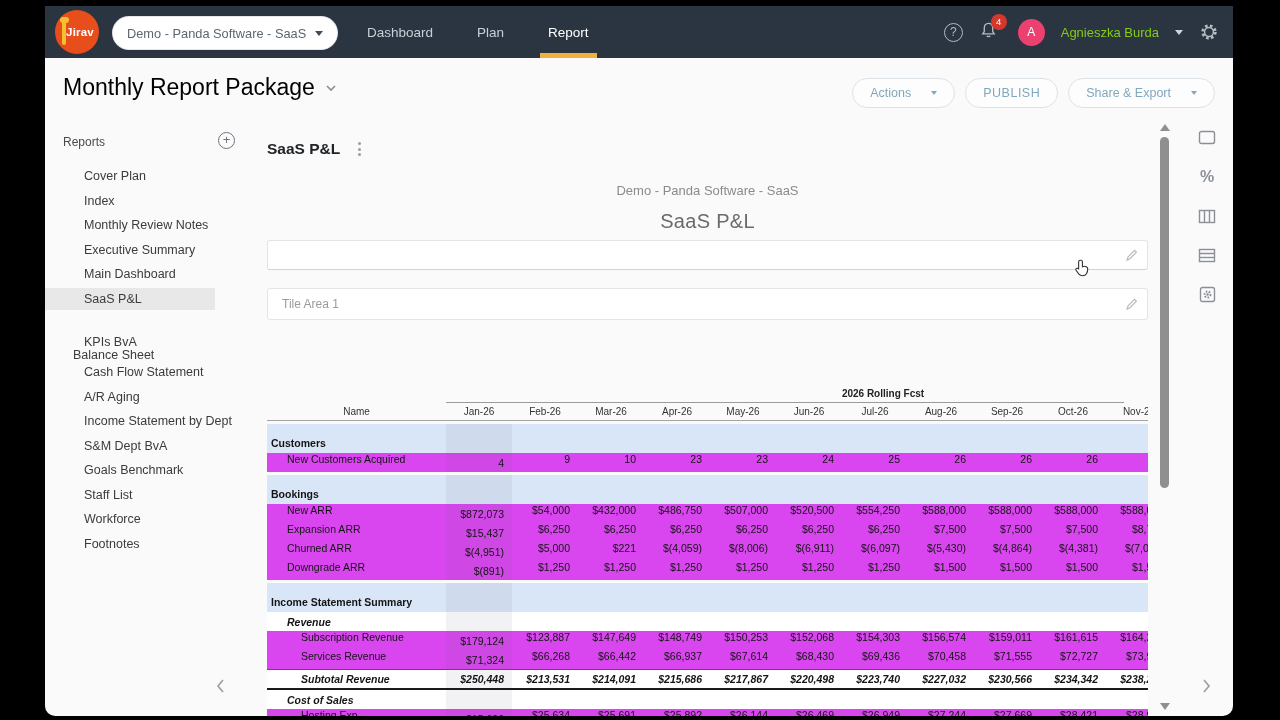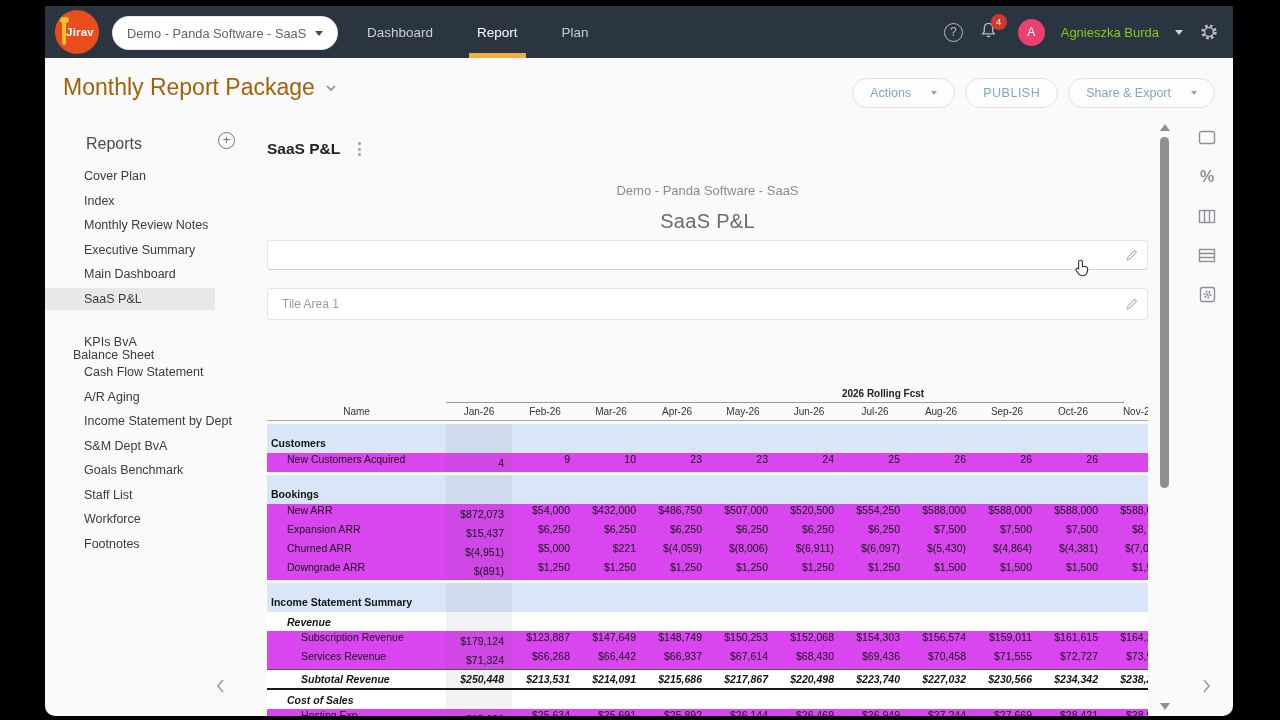--- a/index.html
+++ b/index.html
@@ -33,31 +33,31 @@
   .bell-wrap { position:relative; cursor:pointer; margin-right:4px; }
   .badge { position:absolute; top:-7px; right:-9px; min-width:16px; height:16px; background:#d3382c;
     border-radius:50%; color:#fff; font-size:9.5px; display:flex; align-items:center; justify-content:center; }
   .avatar { width:27px; height:27px; border-radius:50%; background:#ec4071; color:#fff; font-size:12px;
     display:flex; align-items:center; justify-content:center; cursor:pointer; }
   .username { color:#84cc16; font-size:13px; cursor:pointer; }
   .nav-right .caret { border-top-color:#cfd4da; cursor:pointer; }
 
   
   .page-header { position:absolute; left:0; top:52px; width:100%; height:62px; }
-  .page-title { position:absolute; left:18px; top:16px; font-size:23px; color:#a16207; font-weight:normal;
+  .page-title { position:absolute; left:18px; top:16px; font-size:23px; color:#000000; font-weight:normal;
     display:flex; align-items:center; gap:10px; }
   .hdr-buttons { position:absolute; right:18px; top:20px; display:flex; gap:10px; }
   .pill-btn { height:30px; border:1px solid #dbe3e8; background:#fdfdfe; border-radius:16px; color:#7fa8bd;
     font-size:12.5px; padding:0 17px; display:flex; align-items:center; gap:20px; cursor:pointer;
     font-family:"Liberation Sans", sans-serif; }
   .pill-btn .caret { border-top-color:#7fa8bd; border-left-width:3.5px; border-right-width:3.5px; border-top-width:4.5px; }
 
   
   .sidebar { position:absolute; left:0; top:114px; width:212px; bottom:0; }
-  .sidebar-head { position:absolute; left:18px; top:15px; font-size:16px; color:#4a4a4a;margin-left:23px; }
+  .sidebar-head { position:absolute; left:18px; top:15px; font-size:12px; color:#4a4a4a; }
   .add-report { position:absolute; right:22px; top:12px; width:17px; height:17px; border:1.3px solid #6d737b;
     border-radius:50%; color:#6d737b; font-size:13px; line-height:14px; text-align:center; cursor:pointer; }
   .side-item { position:absolute; left:0; width:170px; height:22px; line-height:22px; padding-left:39px;
     font-size:12.5px; color:#3b3b3b; cursor:pointer; white-space:nowrap; }
   .side-item.selected { background:#e9e8e9; }
 
   
   .report-area { position:absolute; left:222px; top:114px; width:881px; bottom:0; }
   .report-title-row { position:absolute; left:0; top:20px; display:flex; align-items:center; gap:16px; }
   .report-title { font-size:15.5px; font-weight:bold; color:#202328; }
@@ -116,22 +116,22 @@
     <div class="logo">
       <i class="giraffe"></i>
       <span>Jirav</span>
     </div>
     <div class="company-pill">
       <span>Demo - Panda Software - SaaS</span>
       <i class="caret"></i>
     </div>
     <div class="nav-items" id="nav-items">
         <div class="nav-item">Dashboard</div>
+        <div class="nav-item">Plan</div>
         <div class="nav-item active">Report</div>
-        <div class="nav-item">Plan</div>
       </div>
     <div class="nav-right">
       <div class="help-icon">?</div>
       <div class="bell-wrap">
         <svg width="19" height="19" viewBox="0 0 18 18">
           <path d="M9 2.2 C6.4 2.2 5 4.1 5 6.8 L5 10 L3.6 12.2 L14.4 12.2 L13 10 L13 6.8 C13 4.1 11.6 2.2 9 2.2 Z" fill="none" stroke="#b4bac1" stroke-width="1.3"></path>
           <path d="M7.5 14 C7.8 15 10.2 15 10.5 14" fill="none" stroke="#b4bac1" stroke-width="1.3"></path>
         </svg>
         <span class="badge">4</span>
       </div>

